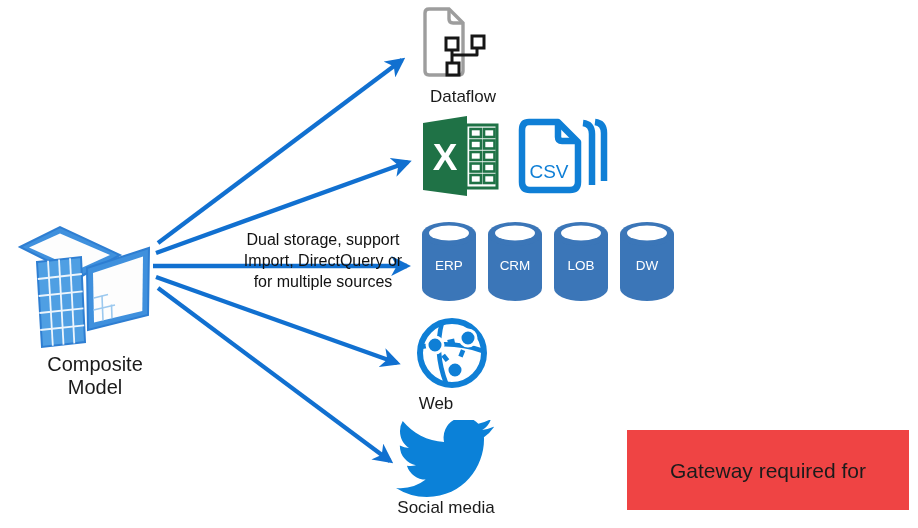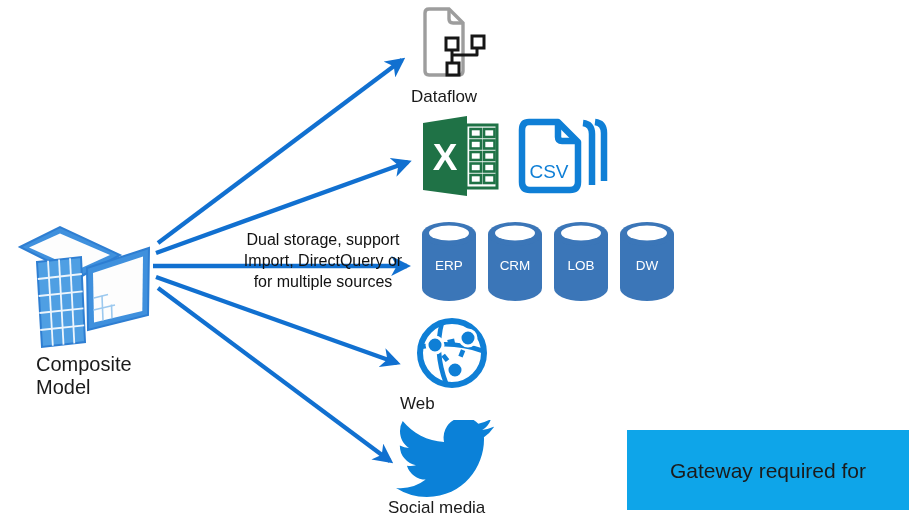--- a/index.html
+++ b/index.html
@@ -1,33 +1,33 @@
 <!DOCTYPE html>
 <html><head>
 <meta charset="utf-8">
 <style>
   * { margin: 0; padding: 0; box-sizing: border-box; }
   html, body { width: 918px; height: 528px; background: #ffffff; }
   body { font-family: "Liberation Sans", "DejaVu Sans", sans-serif; position: relative; overflow: hidden; color: #1a1a1a; }
   .abs { position: absolute; }
-  .label { color: #1a1a1a; font-size: 17px; line-height: 21px; }
+  .label { color: #1a1a1a; text-align: center; font-size: 17px; line-height: 21px; }
   #arrow-layer { left: 0; top: 0; pointer-events: none; }
   #composite-label { left: 36px; top: 353px; width: 118px; font-size: 20px; line-height: 23px; }
   #dataflow-icon { left: 420px; top: 4px; }
   #dataflow-label { left: 411px; top: 86px; width: 104px; }
   #excel-icon { left: 422px; top: 114px; }
   #csv-icon { left: 516px; top: 118px; }
   #db-row { left: 420px; top: 220px; }
   #annotation { left: 228px; top: 229px; width: 190px; text-align: center; font-size: 16px; line-height: 21px; color: #111; }
   #web-icon { left: 412px; top: 314px; }
   #web-label { left: 400px; top: 393px; width: 72px; }
   #twitter-icon { left: 392px; top: 420px; }
   #social-label { left: 388px; top: 497px; width: 116px; }
   #composite-icon { left: 14px; top: 216px; }
-  #note-box { left: 627px; top: 430px; width: 282px; height: 80px; background: #0ea5e9;
+  #note-box { left: 627px; top: 430px; width: 282px; height: 80px; background: #ef4444;
               display: flex; flex-direction: column; justify-content: center; align-items: center;
               font-size: 21px; line-height: 27px; color: #1b1b1b; text-align: center; }
   svg text { font-family: "Liberation Sans", "DejaVu Sans", sans-serif; }
 </style>
 </head>
 <body>
 
 <svg id="arrow-layer" class="abs" width="918" height="528">
   <defs>
     <marker id="ah" viewBox="0 0 10 10" refX="8" refY="5" markerWidth="4.6" markerHeight="4.6" orient="auto-start-reverse">

